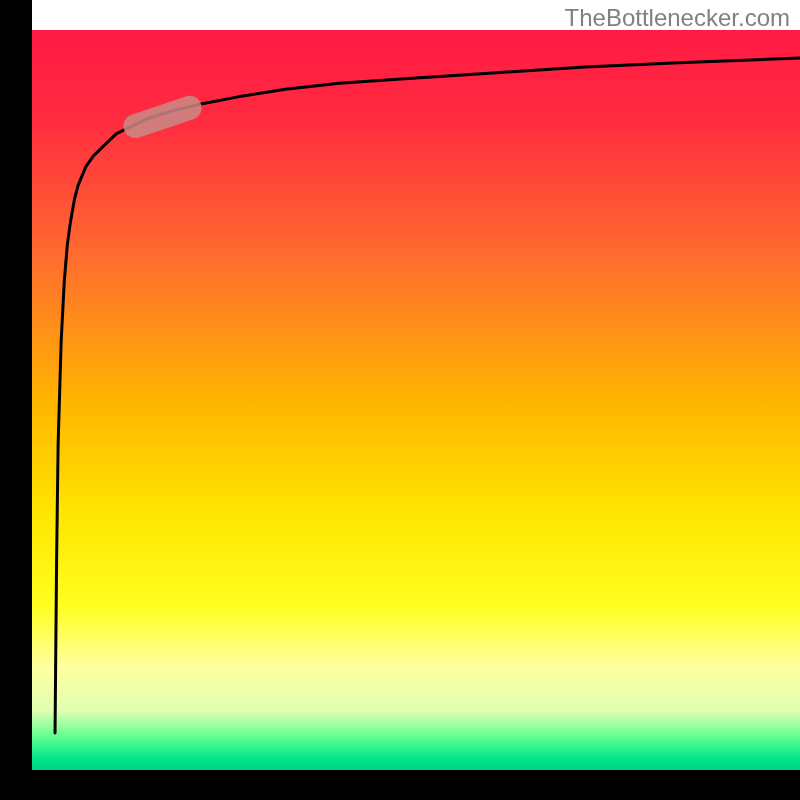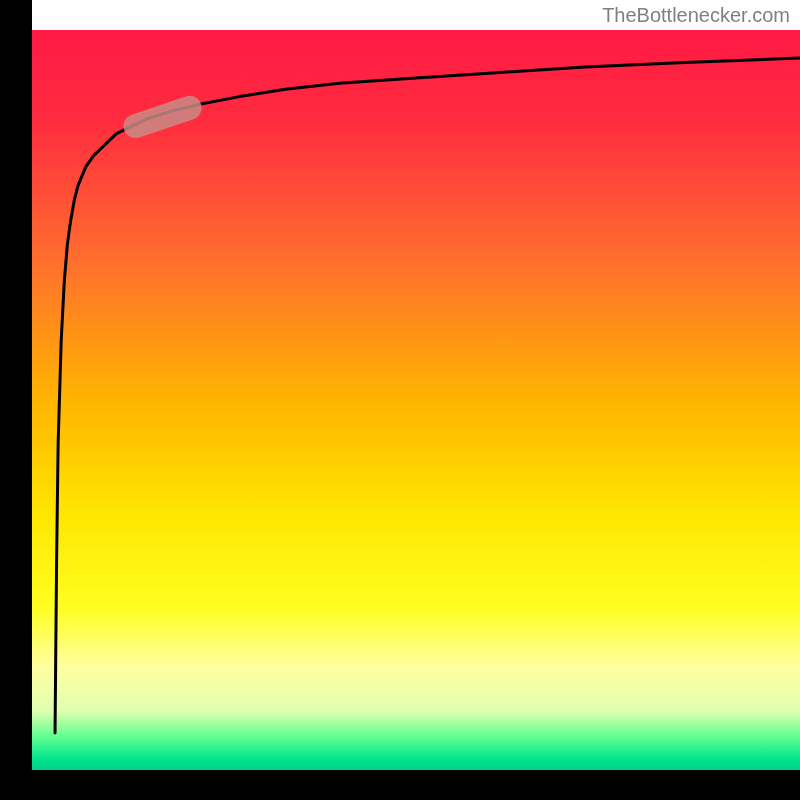--- a/index.html
+++ b/index.html
@@ -18,21 +18,21 @@
   }
   svg {
     position: absolute;
     top: 0;
     left: 0;
   }
   .watermark {
     position: absolute;
     top: 4px;
     right: 10px;
-    font-size: 20px;
+    font-size: 24px;
     color: #808080;
     font-family: Arial, Helvetica, sans-serif;
     letter-spacing: 0px;
   }
 </style>
 </head>
 <body>
 
 <div class="stage">
   <svg id="svg" width="800" height="800" viewBox="0 0 800 800">

